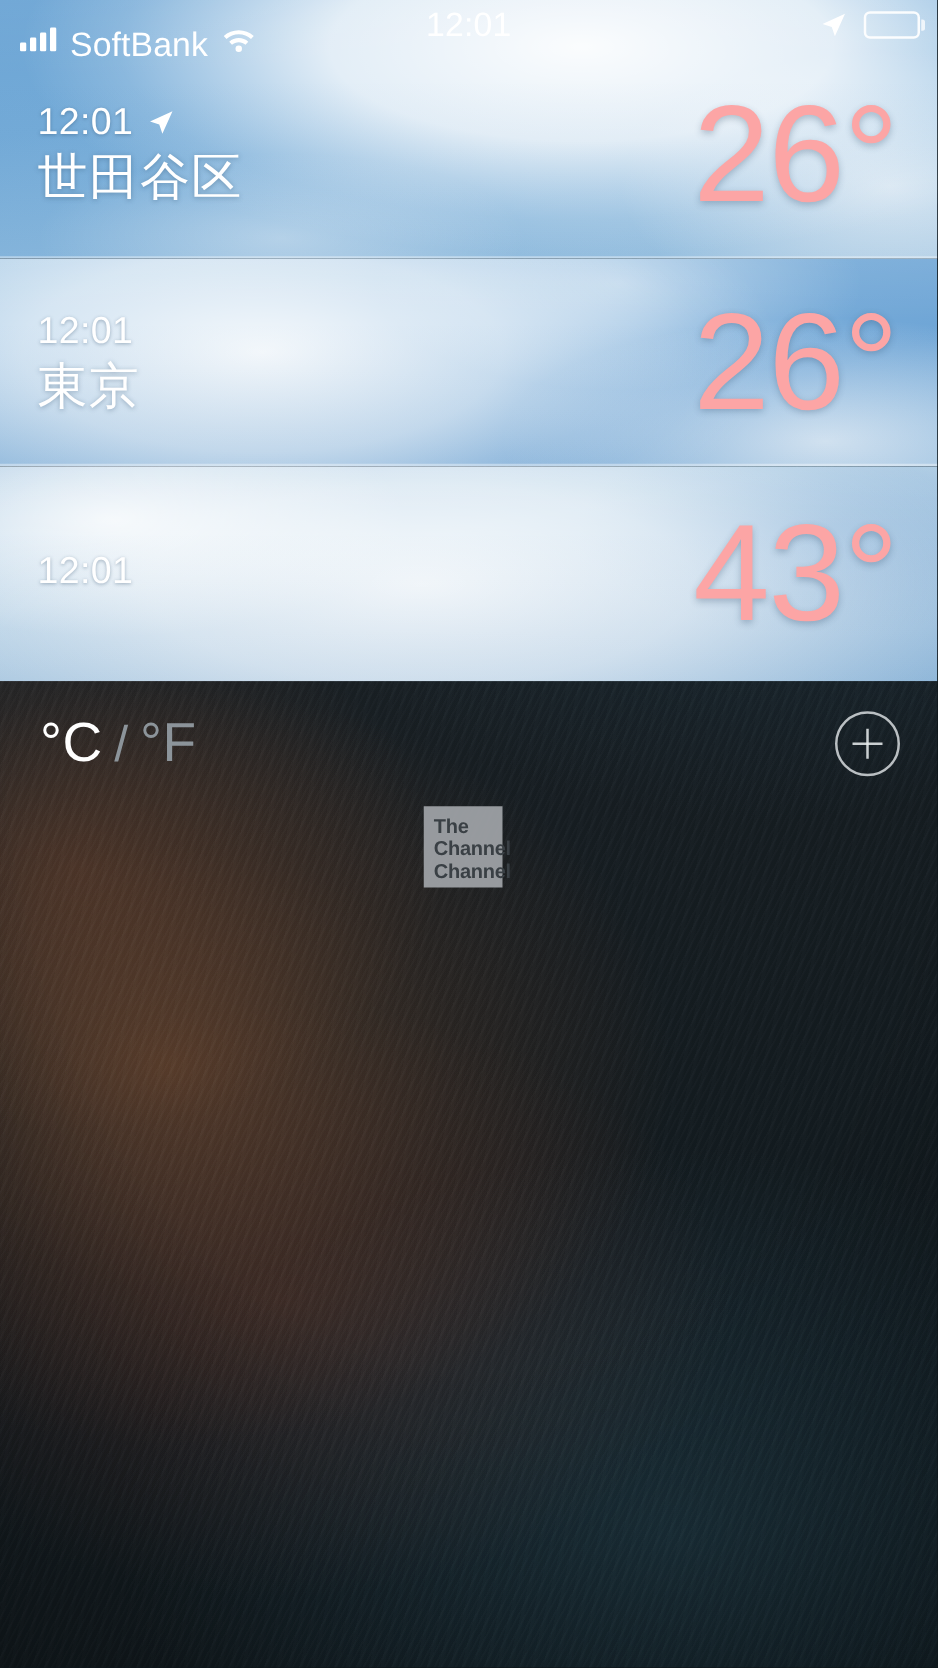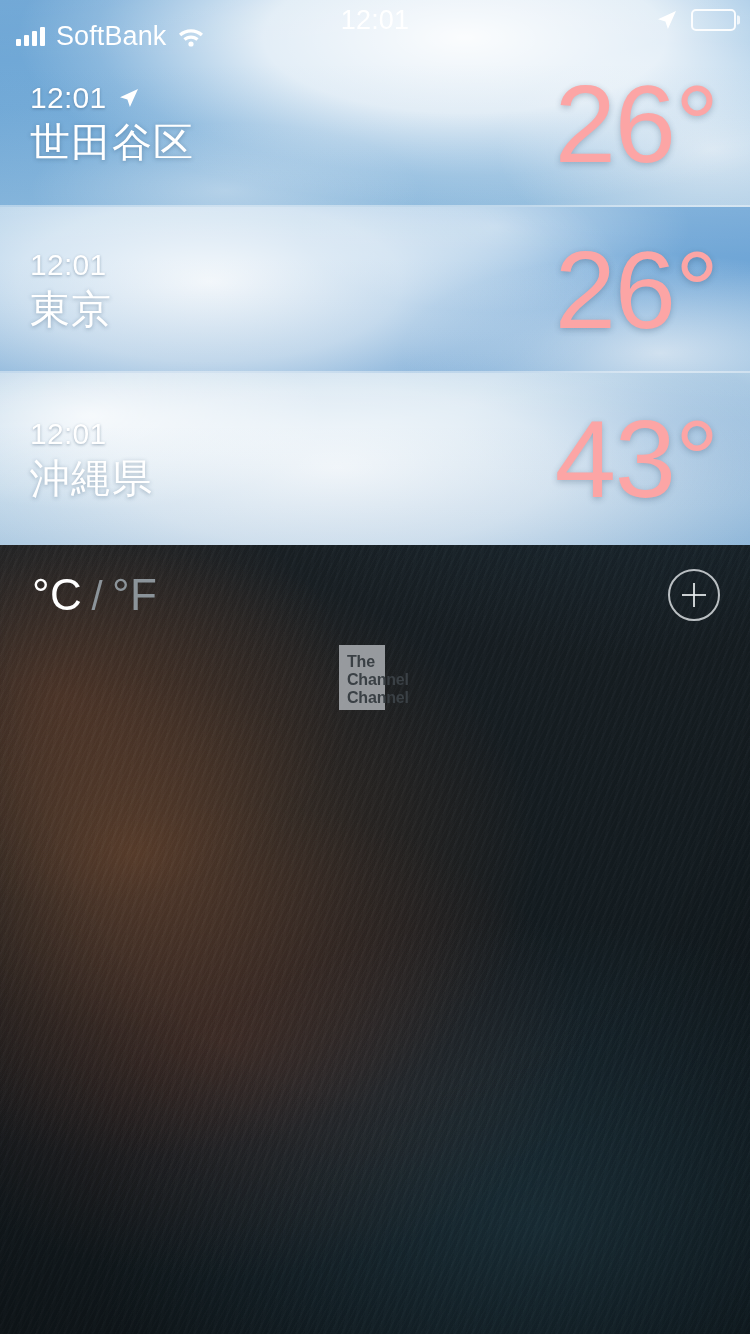--- a/index.html
+++ b/index.html
@@ -52,21 +52,21 @@
   }
 
   
   .statusbar {
     position:absolute; top:0; left:0; width:750px; height:40px;
     display:flex; align-items:center;
     padding:0 14px 0 16px;
     color:#fff; z-index:40;
     font-size:27px;
   }
-  .sb-left { display:flex; align-items:center; gap:11px;margin-top:32px; }
+  .sb-left { display:flex; align-items:flex-start; gap:11px;margin-top:32px; }
   .sb-center { position:absolute; left:0; right:0; text-align:center; pointer-events:none; }
   .sb-time { font-size:27px; letter-spacing:.2px; font-weight:400; }
   .sb-right { margin-left:auto; display:flex; align-items:center; gap:12px; }
   .sb-carrier { font-size:27px; letter-spacing:.1px; }
 
   .bars { display:flex; align-items:flex-end; gap:3px; height:20px; }
   .bars i { display:block; width:5px; background:#fff; border-radius:1px; }
   .bars i:nth-child(1){ height:7px; }
   .bars i:nth-child(2){ height:11px; }
   .bars i:nth-child(3){ height:15px; }
@@ -179,21 +179,21 @@
   .add-btn::before, .add-btn::after {
     content:""; position:absolute; background:rgba(232,236,238,0.86);
     left:50%; top:50%;
   }
   .add-btn::before { width:24px; height:2px; transform:translate(-50%,-50%); }
   .add-btn::after  { width:2px; height:24px; transform:translate(-50%,-50%); }
 
   
   .twc-logo {
     position:absolute; left:339px; top:645px;
-    width:46px; height:65px;
+    width:63px; height:65px;
     background:rgba(164,167,172,0.90);
     z-index:30;
     padding:8px 7px 0 8px;
   }
   .twc-logo span {
     display:block;
     color:#3a4045;
     font-size:16px; font-weight:bold;
     line-height:1.14; letter-spacing:-0.2px;
     font-family:"Liberation Sans","DejaVu Sans",sans-serif;
@@ -238,21 +238,20 @@
       <div class="divider"></div>
     </div>
 
     <div class="city-row r3">
       <div class="row-bg sky3"></div>
       <div class="row-sheen"></div>
       <div class="city-left">
         <div class="city-time">
           <span>12:01</span>
         </div>
-        <div class="city-name">沖縄県</div>
       </div>
       <div class="city-temp">43°</div>
     </div>
 
   </div>
 
   <div class="statusbar">
     <div class="sb-left">
       <span class="bars">
           <i></i>

